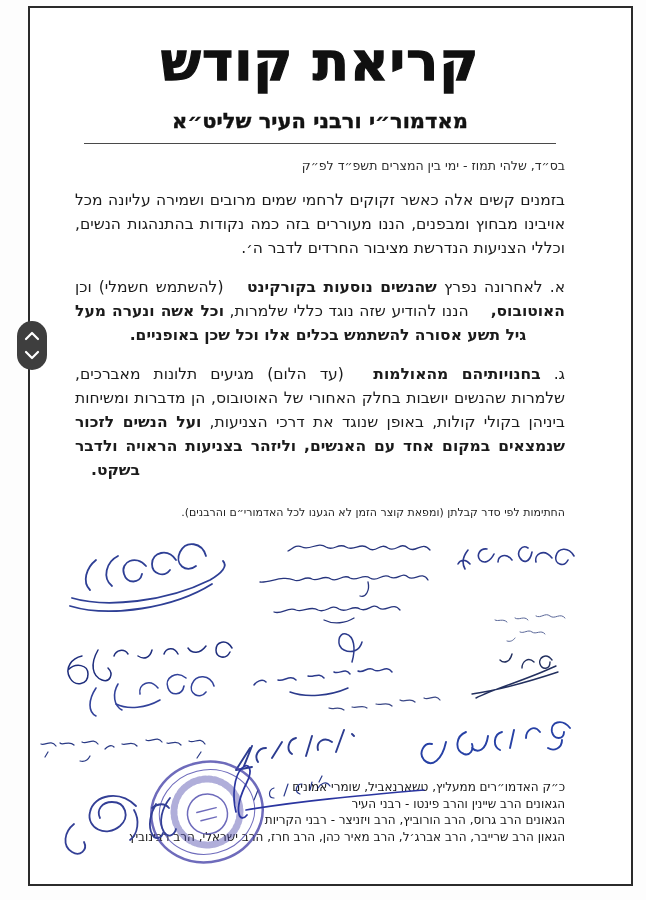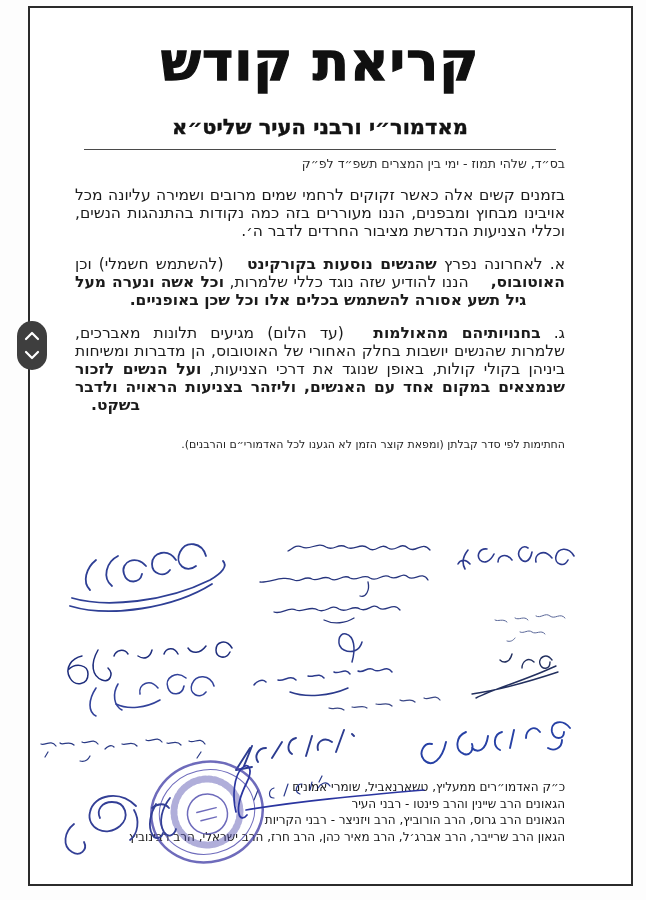--- a/index.html
+++ b/index.html
@@ -3,25 +3,25 @@
 <meta charset="utf-8">
 <style>
   html,body{margin:0;padding:0;background:#ffffff;}
   .page{position:relative;width:646px;height:900px;background:#fdfdfd;overflow:hidden;
         font-family:"DejaVu Sans",sans-serif;}
   .doc{position:absolute;left:28px;top:6px;width:605px;height:880px;box-sizing:border-box;
        background:#ffffff;border:2px solid #2b2b2b;color:#1b1b1b;padding:14px 66px 8px 45px;}
   .title{margin:12px 0 0;text-align:center;font-family:"DejaVu Serif","DejaVu Sans",serif;
          font-size:53px;font-weight:bold;line-height:1.05;letter-spacing:1px;color:#101010;
          -webkit-text-stroke:1.3px #101010;}
-  .subtitle{margin:24px 0 0;text-align:center;font-family:"DejaVu Serif","DejaVu Sans",serif;
+  .subtitle{margin:18px 0 0;text-align:center;font-family:"DejaVu Serif","DejaVu Sans",serif;
             font-size:21px;font-weight:bold;color:#131313;-webkit-text-stroke:.4px #131313;}
   .rule{width:472px;margin:10px auto 0;border-top:1.5px solid #4a4a4a;height:0;}
-  .date{margin-top:6px;font-size:12.5px;color:#2e2e2e;}
-  .para{margin:15px 0 0;font-size:15.5px;line-height:18px;text-align:justify;}
+  .date{margin-top:14px;font-size:12.5px;color:#2e2e2e;}
+  .para{margin:15px 0 0;font-size:15.5px;line-height:24px;text-align:justify;}
   .para .b{font-weight:bold;margin-left:16px;}
   .center-last{text-align-last:center;}
   .left-last{text-align-last:left;}
   .note{margin-top:24px;font-size:11px;color:#242424;}
   .footer{position:absolute;right:66px;left:45px;top:771px;font-size:12px;line-height:16.5px;
           color:#161616;text-align:right;}
   .sigs{position:absolute;left:0;top:0;width:646px;height:900px;pointer-events:none;z-index:4;}
   .pill{position:absolute;left:17px;top:321px;width:30px;height:49px;background:#3e3e3e;
         border-radius:16px;display:flex;flex-direction:column;align-items:center;
         justify-content:space-evenly;z-index:6;cursor:pointer;border:0;}

